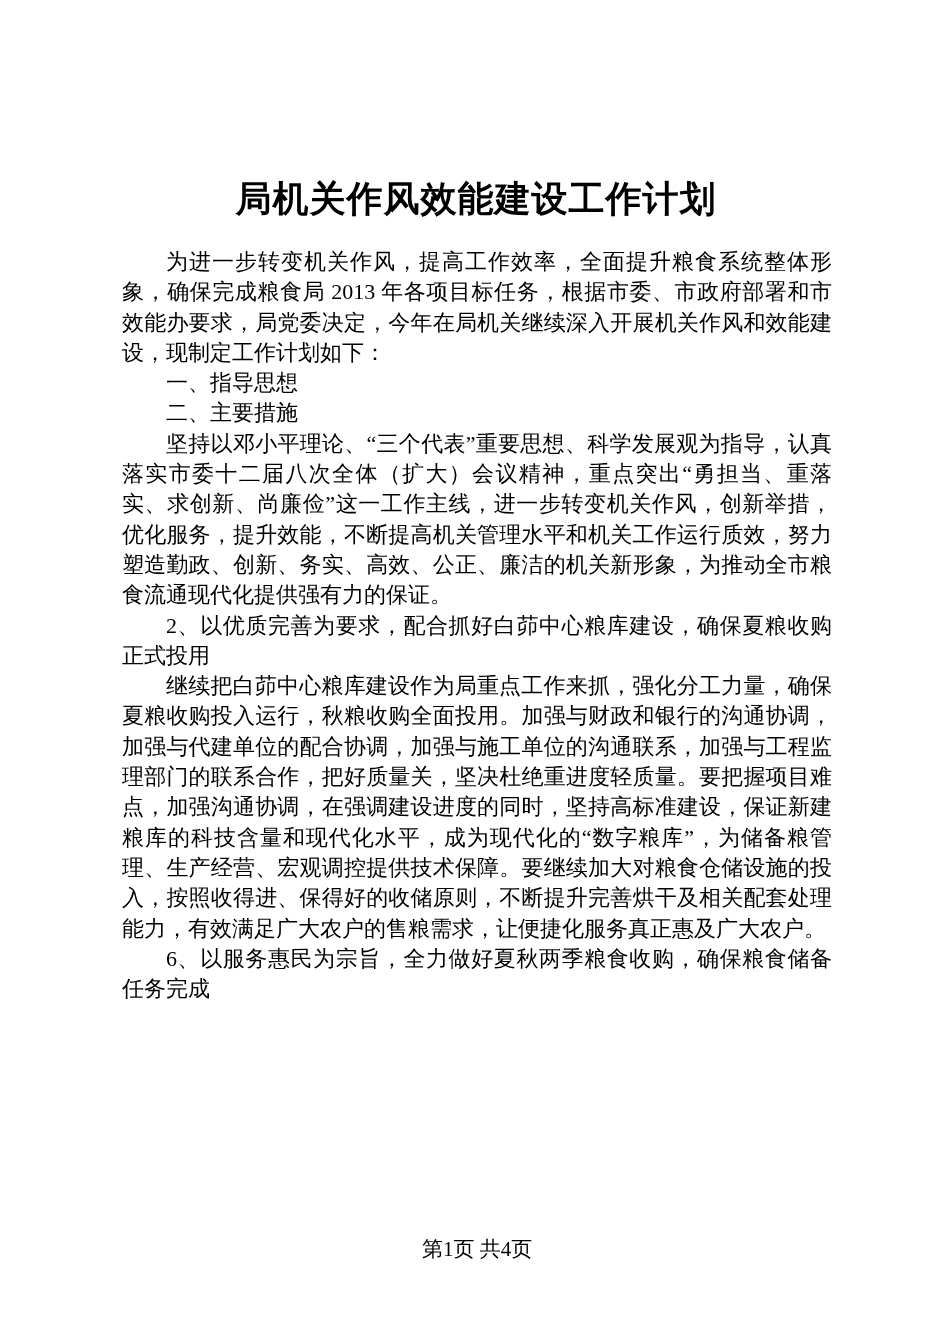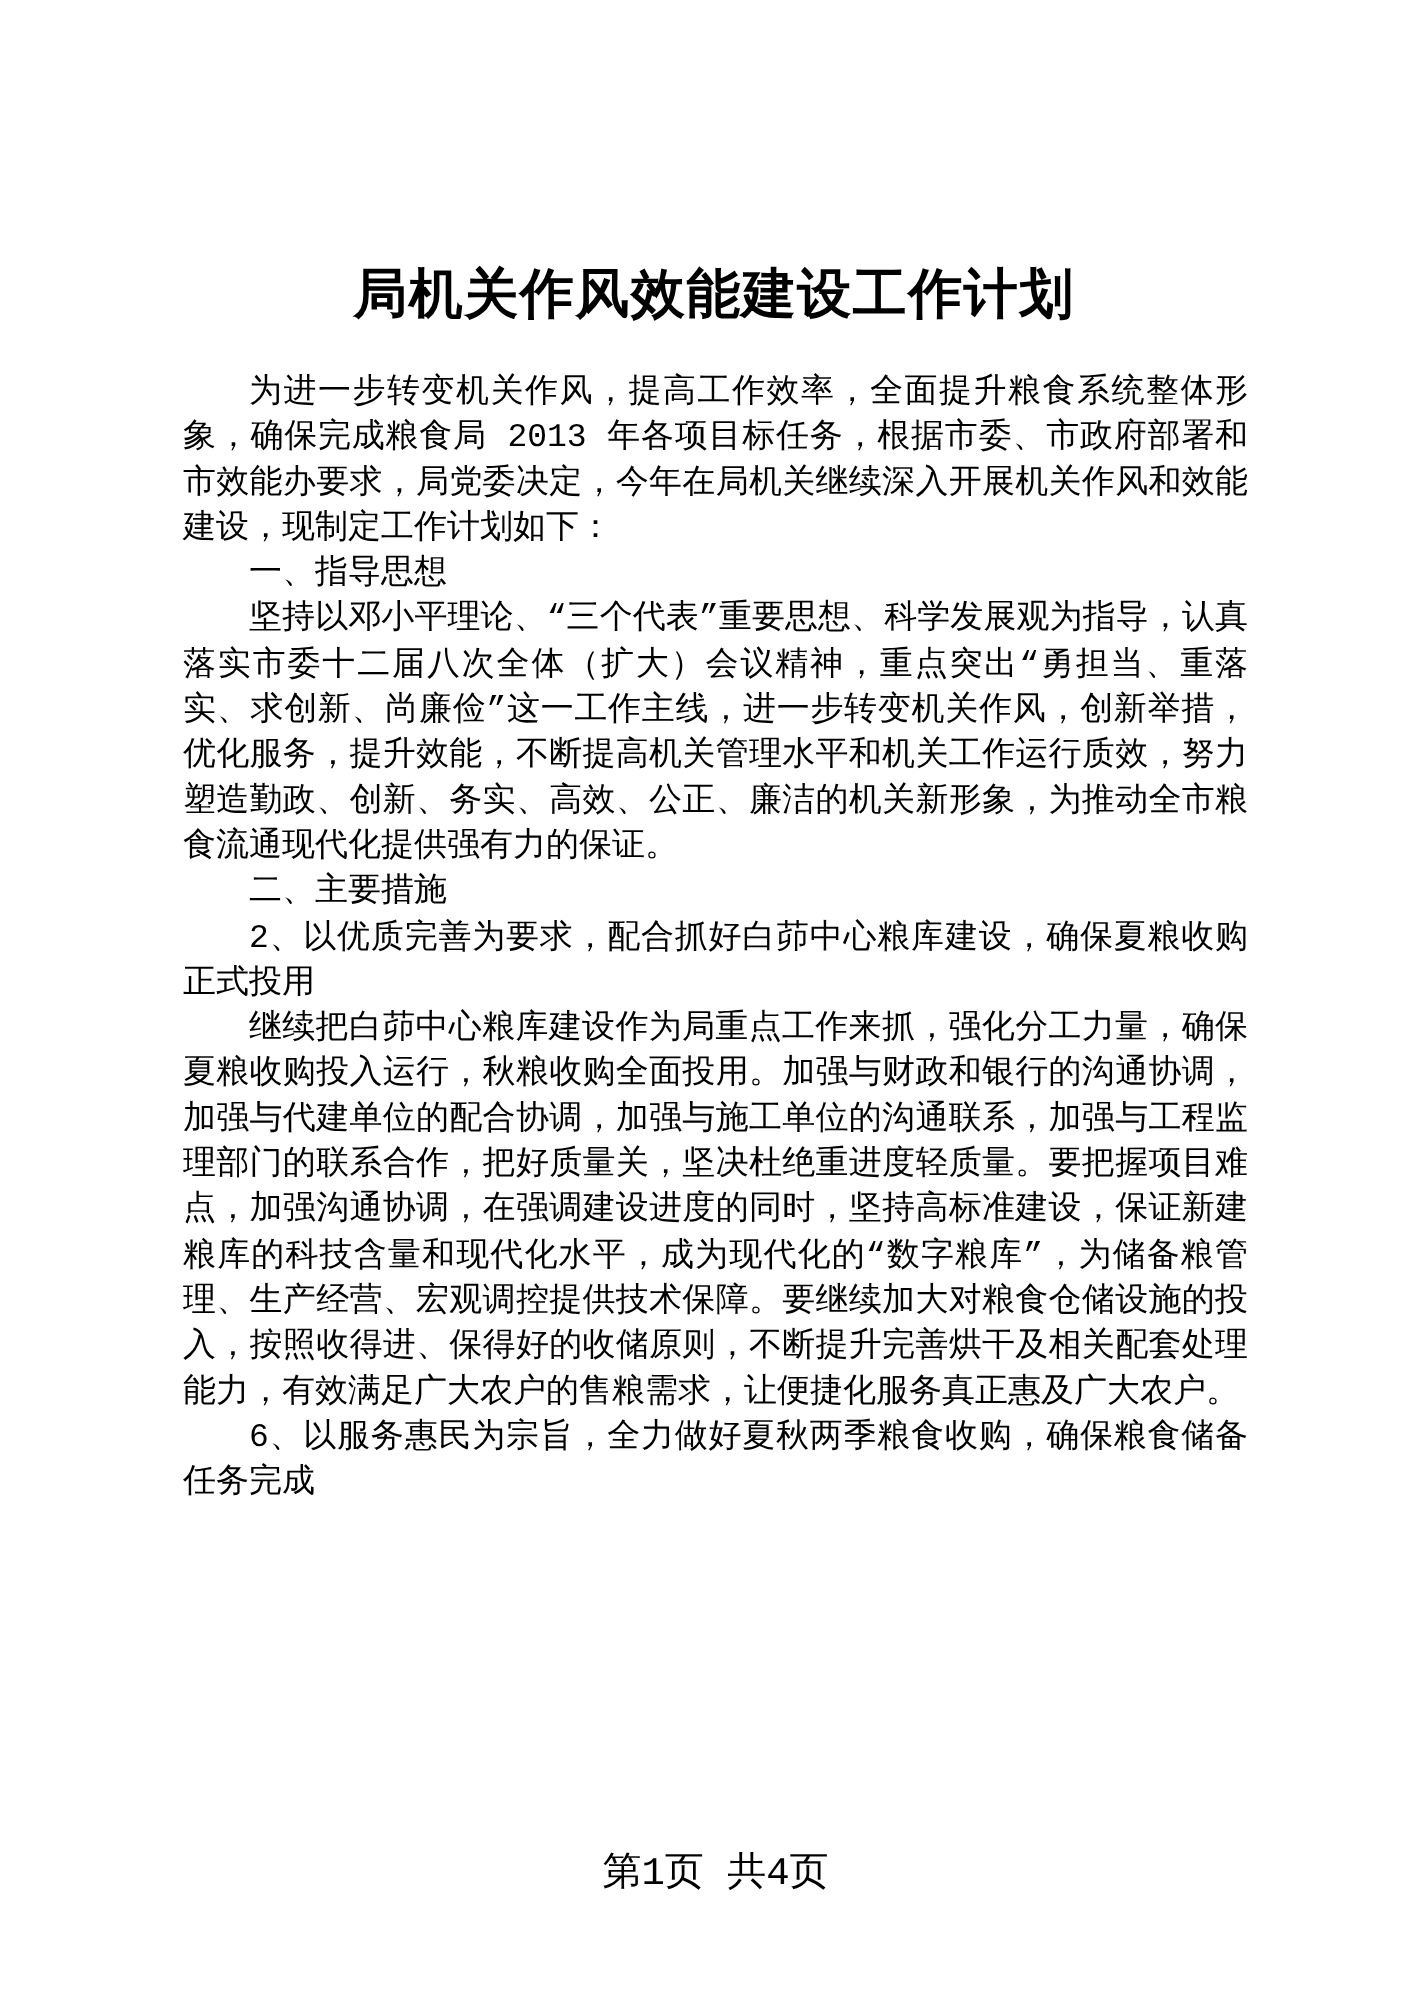--- a/index.html
+++ b/index.html
@@ -6,21 +6,21 @@
     margin: 0;
     padding: 0;
     background: #ffffff;
   }
   .page {
     position: relative;
     width: 950px;
     height: 1344px;
     background: #ffffff;
     color: #000000;
-    font-family: Liberation Mono, monospace;
+    font-family: Liberation Serif, serif;
     overflow: hidden;
     border-radius: 30px;
   }
   .doc-title {
     position: absolute;
     top: 175px;
     left: 120px;
     width: 712px;
     margin: 0;
     text-align: center;
@@ -46,35 +46,35 @@
     text-indent: 2em;
     word-break: break-all;
     overflow-wrap: break-word;
   }
   .doc-footer {
     position: absolute;
     top: 1236px;
     left: 122px;
     width: 710px;
     text-align: center;
-    font-size: 26px;
+    font-size: 21px;
     line-height: 26px;
   }
 </style>
 </head>
 <body>
 
 <div class="page">
   <h1 class="doc-title">局机关作风效能建设工作计划</h1>
 
   <div class="doc-body">
       <p>为进一步转变机关作风，提高工作效率，全面提升粮食系统整体形象，确保完成粮食局 2013 年各项目标任务，根据市委、市政府部署和市效能办要求，局党委决定，今年在局机关继续深入开展机关作风和效能建设，现制定工作计划如下：</p>
       <p>一、指导思想</p>
+      <p>二、主要措施</p>
       <p>坚持以邓小平理论、“三个代表”重要思想、科学发展观为指导，认真落实市委十二届八次全体（扩大）会议精神，重点突出“勇担当、重落实、求创新、尚廉俭”这一工作主线，进一步转变机关作风，创新举措，优化服务，提升效能，不断提高机关管理水平和机关工作运行质效，努力塑造勤政、创新、务实、高效、公正、廉洁的机关新形象，为推动全市粮食流通现代化提供强有力的保证。</p>
-      <p>二、主要措施</p>
       <p>2、以优质完善为要求，配合抓好白茆中心粮库建设，确保夏粮收购正式投用</p>
       <p>继续把白茆中心粮库建设作为局重点工作来抓，强化分工力量，确保夏粮收购投入运行，秋粮收购全面投用。加强与财政和银行的沟通协调，加强与代建单位的配合协调，加强与施工单位的沟通联系，加强与工程监理部门的联系合作，把好质量关，坚决杜绝重进度轻质量。要把握项目难点，加强沟通协调，在强调建设进度的同时，坚持高标准建设，保证新建粮库的科技含量和现代化水平，成为现代化的“数字粮库”，为储备粮管理、生产经营、宏观调控提供技术保障。要继续加大对粮食仓储设施的投入，按照收得进、保得好的收储原则，不断提升完善烘干及相关配套处理能力，有效满足广大农户的售粮需求，让便捷化服务真正惠及广大农户。</p>
       <p>6、以服务惠民为宗旨，全力做好夏秋两季粮食收购，确保粮食储备任务完成</p>
     </div>
 
   <div class="doc-footer">
     <span>第1页 共4页</span>
   </div>
 </div>
 

